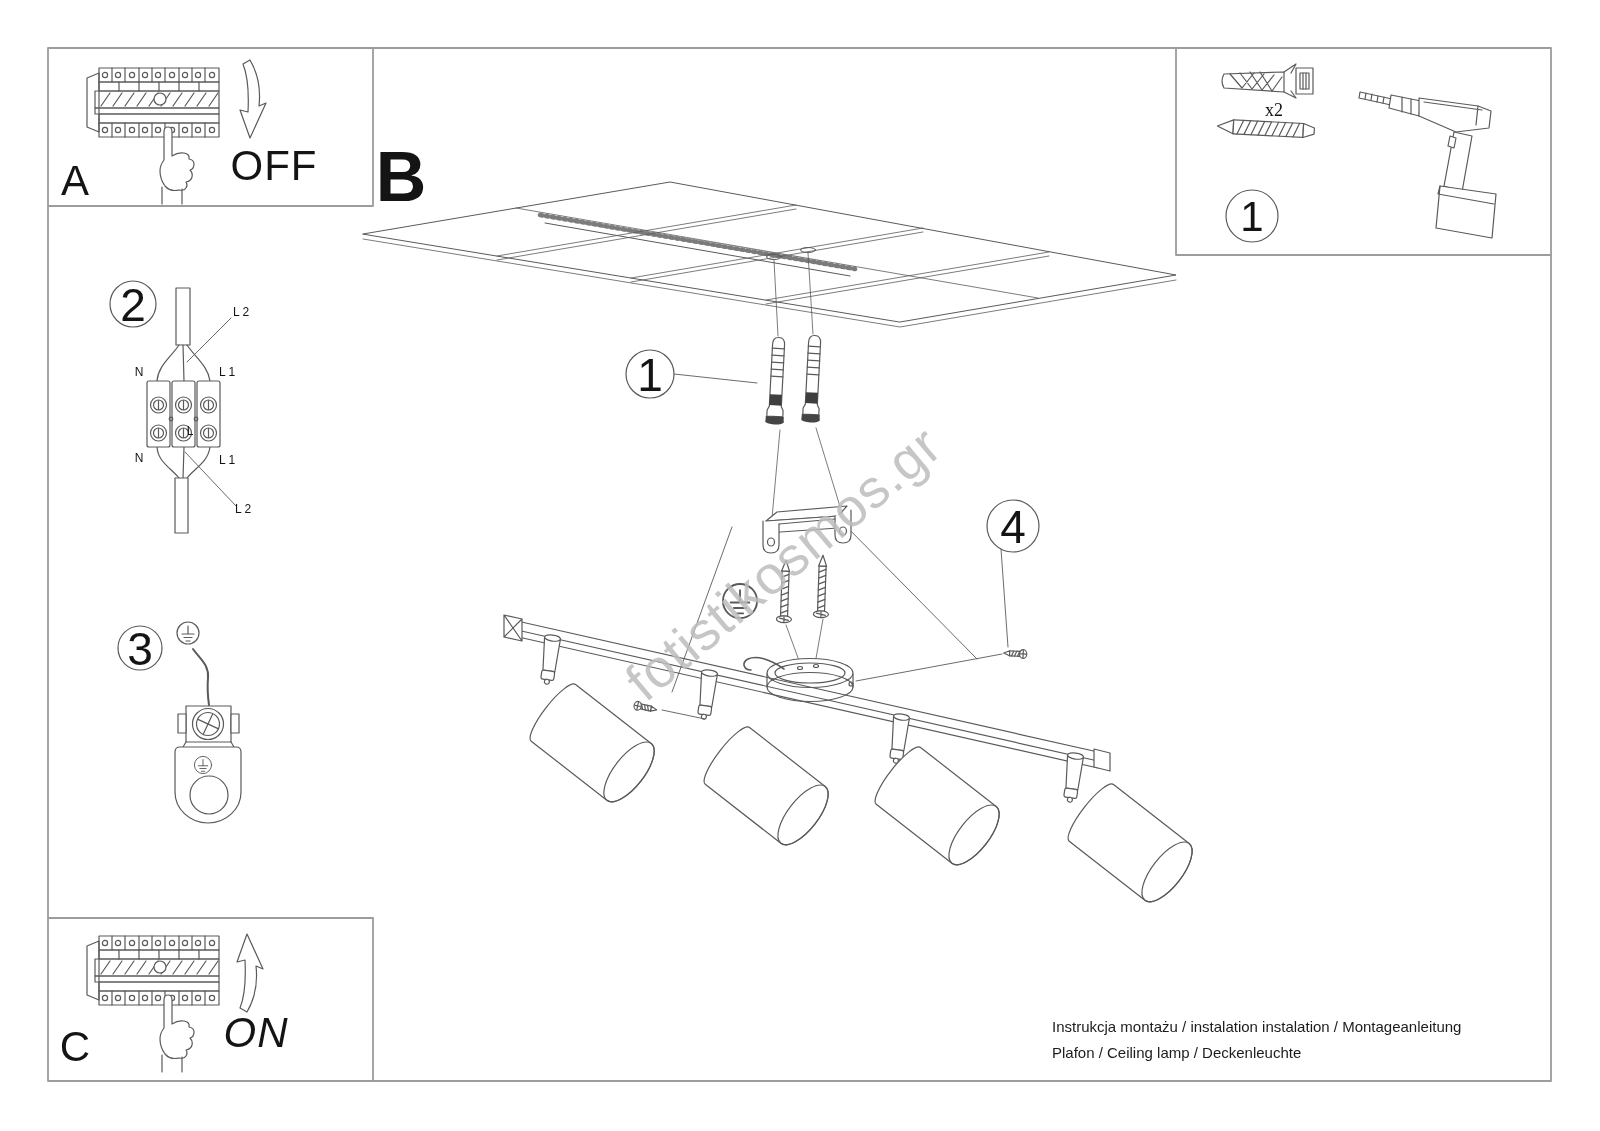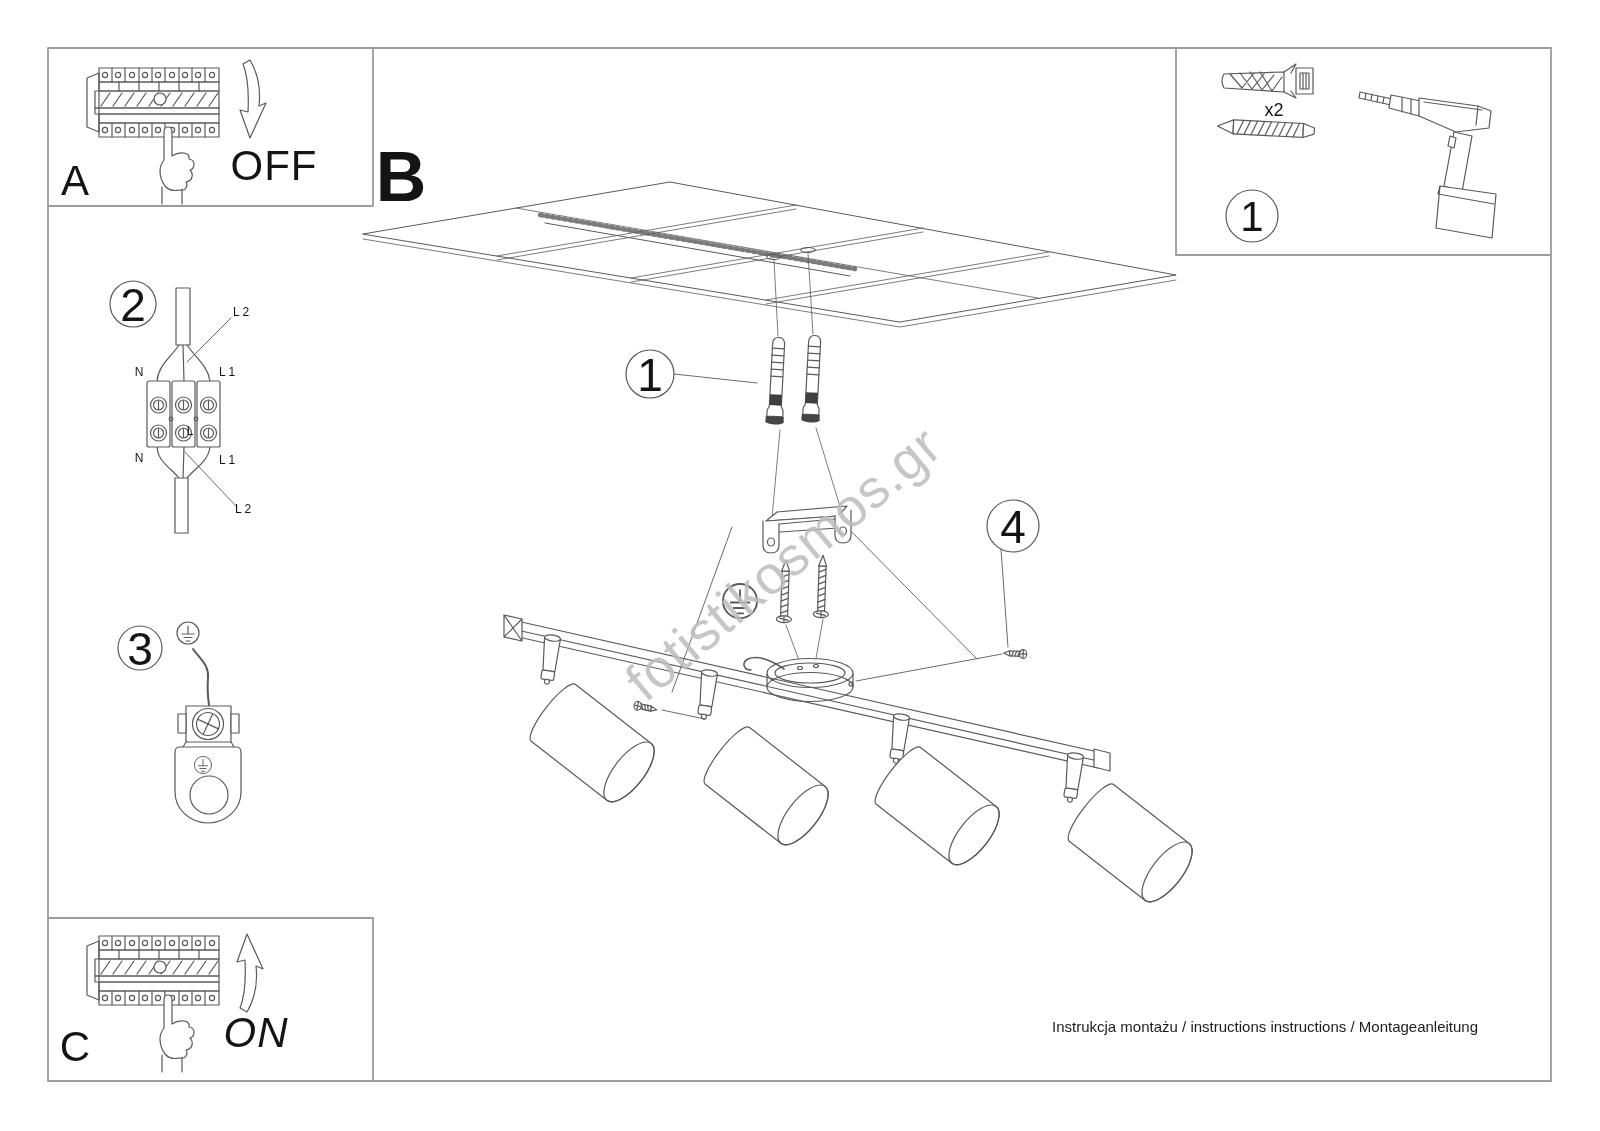--- a/index.html
+++ b/index.html
@@ -8,21 +8,21 @@
          font-family:"Liberation Sans",sans-serif;color:var(--text);}
   svg.art{position:absolute;left:0;top:0;z-index:1;color:var(--line);}
   .txt{position:absolute;transform:translate(-50%,-50%);white-space:nowrap;z-index:3;
        color:var(--text);line-height:1;}
   .big-letter{font-size:42px;}
   .section-letter{font-size:70px;font-weight:bold;}
   .switch-word{font-size:42px;letter-spacing:1px;}
   .circ-num{font-size:46px;}
   .circ-num-sm{font-size:42px;}
   .wire-lbl{font-size:12px;}
-  .qty{font-size:18px;}
+  .qty{font-size:18px;font-family:Liberation Serif, serif;}
   .watermark{position:absolute;left:783px;top:563px;z-index:5;
     transform:translate(-50%,-50%) rotate(-40deg);
     font-size:54px;letter-spacing:1px;color:var(--watermark);opacity:.85;white-space:nowrap;}
   .footer{position:absolute;left:1052px;top:1014px;z-index:3;font-size:15px;
     line-height:26px;color:#1c1c1c;}
 </style>
 </head>
 <body>
 
 <div class="sheet">
@@ -311,16 +311,17 @@
 
 <div class="txt circ-num-sm" style="left:1252px;top:217px;">1</div>
 <div class="txt qty" style="left:1274px;top:110px;">x2</div>
 
 <div class="txt big-letter" style="left:75px;top:1047px;">C</div>
 <div class="txt switch-word" style="left:256px;top:1033px;font-style:italic;">ON</div>
 
 <div class="watermark">fotistikosmos.gr</div>
 
 <div class="footer" able="false">
-  <div>Instrukcja montażu / instructions instructions / Montageanleitung</div>
+  <div>Instrukcja montażu / instalation instalation / Montageanleitung</div>
+  <div>Plafon / Ceiling lamp / Deckenleuchte</div>
 </div>
 
 </div>
 
 </body></html>

